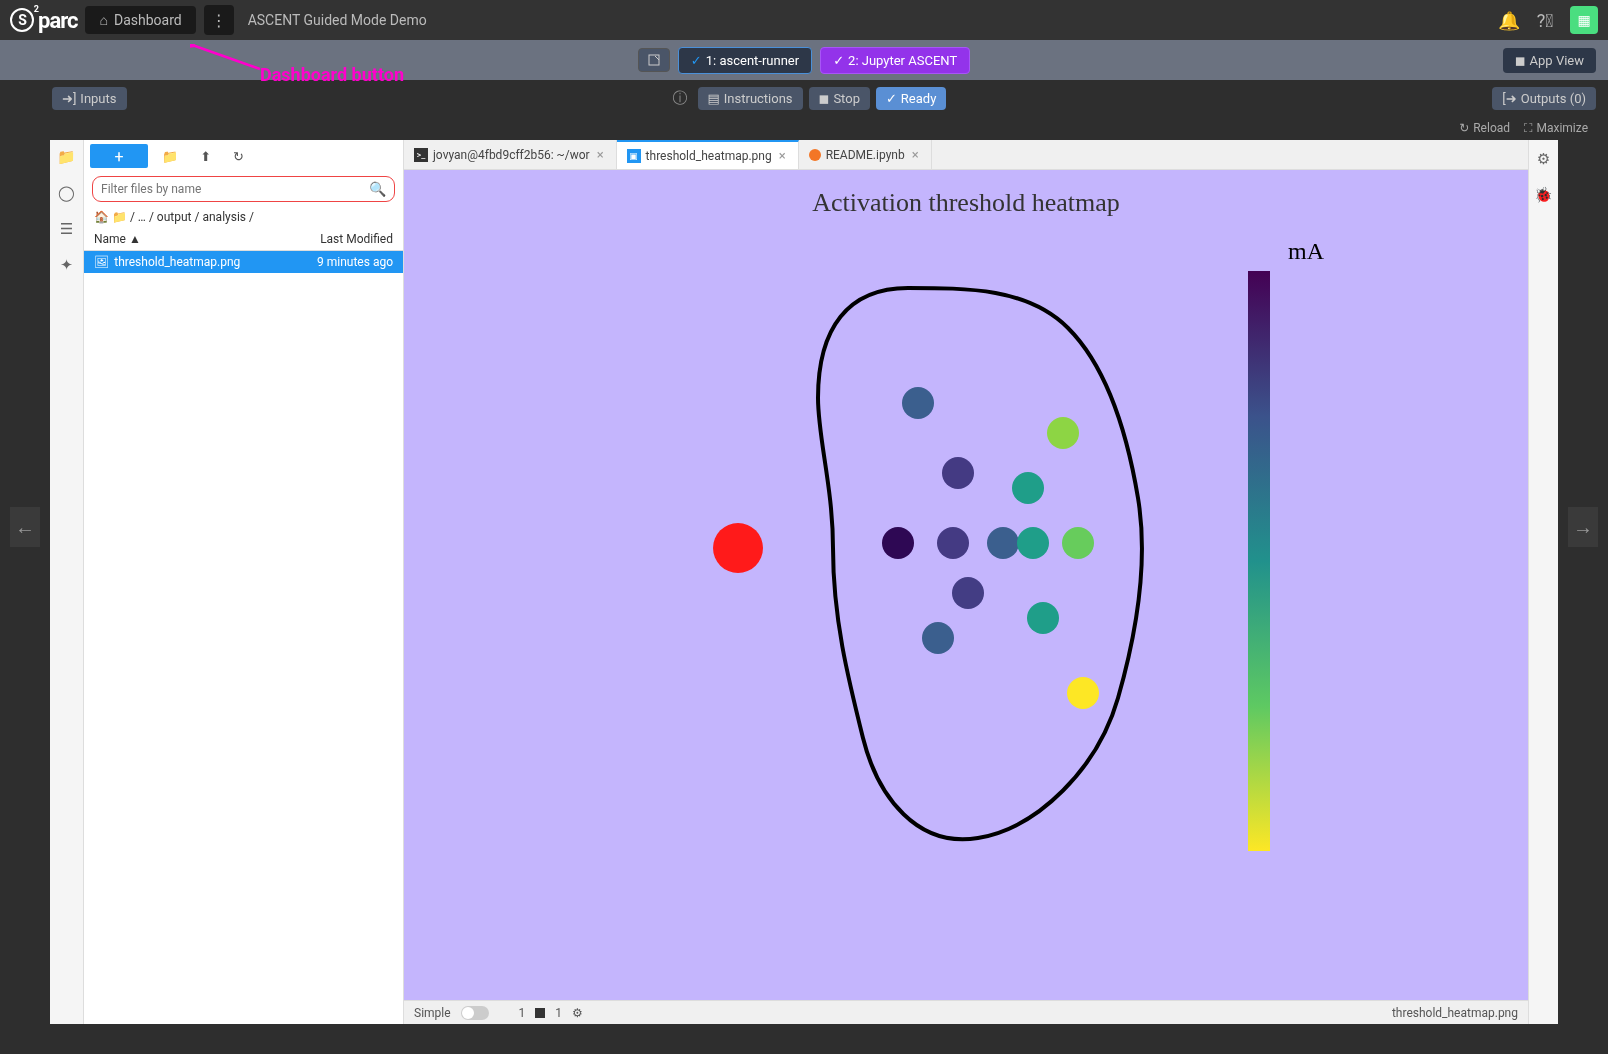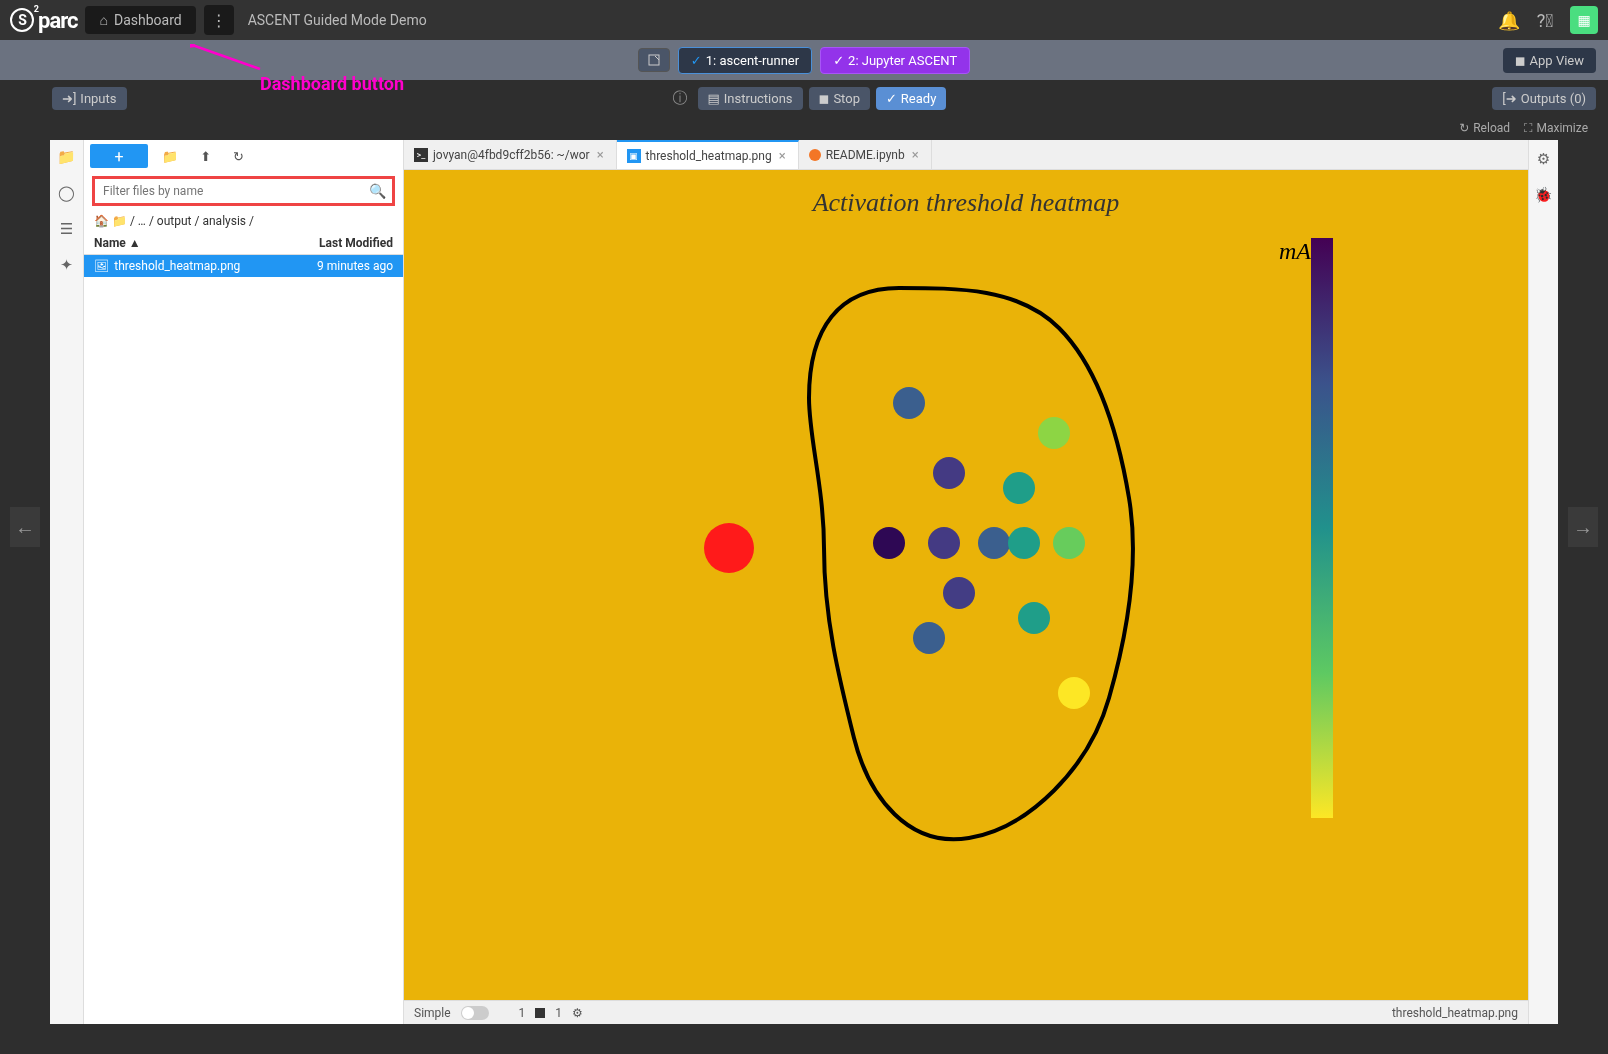--- a/index.html
+++ b/index.html
@@ -13,21 +13,21 @@
 .logo .s-circle::before{content:"2"; position:absolute; top:-6px; right:-6px; font-size:9px;}
 .dashboard-btn { background: #1a1a1a; color: #bbb; padding: 6px 14px; border-radius: 4px; display: flex; align-items: center; gap: 6px; cursor: pointer; font-size: 14px;}
 .menu-dots { background: #1a1a1a; color: #bbb; width: 30px; height: 30px; border-radius: 4px; display:flex; align-items:center; justify-content:center; cursor:pointer;}
 .project-title { color: #bbb; font-size: 14px; margin-left: 6px; }
 .topbar-right { display:flex; align-items:center; gap:14px; }
 .topbar-icon { color:#bbb; font-size:18px; cursor:pointer; width:22px; text-align:center;}
 .avatar { width:28px; height:28px; border-radius:4px; background:#4ade80; display:flex; align-items:center; justify-content:center; color:#fff; font-size:14px;}
 
 
 .annotation-arrow { position:absolute; top:44px; left:190px; z-index:100; }
-.annotation-text { position:absolute; top:73px; left:260px; color:#ff00cc; font-weight:bold; font-size:18px; z-index:100;}
+.annotation-text { position:absolute; top:64px; left:260px; color:#ff00cc; font-weight:bold; font-size:18px; z-index:100;}
 
 
 .pipeline-bar { height: 40px; background:#6b7280; display:flex; align-items:center; justify-content:center; gap:8px; position:relative;}
 .pipeline-btn { background:#4a5568; color:#fff; padding:4px 8px; border-radius:4px; border:1px solid #555; font-size:13px; display:flex; align-items:center; cursor:pointer;}
 .pipeline-step { background:#2d3748; color:#fff; padding:5px 12px; border-radius:4px; border:1px solid #4a90d9; font-size:13px; cursor:pointer; display:flex; align-items:center; gap:4px;}
 .pipeline-step.active { background:#9333ea; border-color:#a855f7;}
 .app-mode-btn { position:absolute; right:12px; background:#2d3748; color:#ccc; padding:5px 12px; border-radius:4px; font-size:13px; cursor:pointer; display:flex; align-items:center; gap:4px;}
 
 
 .control-bar { height:36px; background:#2e2e2e; display:flex; align-items:center; padding:0 12px;}
@@ -54,47 +54,47 @@
 
 .jl-body { display:flex; flex:1; height:calc(100% - 30px);}
 .jl-leftbar { width:34px; background:#f5f5f5; border-right:1px solid #ddd; display:flex; flex-direction:column; align-items:center; padding-top:8px; gap:18px;}
 .jl-leftbar-icon { color:#666; font-size:15px; cursor:pointer;}
 
 .jl-filebrowser { width:320px; border-right:1px solid #ddd; display:flex; flex-direction:column;}
 .fb-toolbar { height:32px; display:flex; align-items:center; padding:0 6px; gap:6px;}
 .fb-new { background:#2196f3; color:#fff; width:58px; height:24px; border-radius:2px; display:flex; align-items:center; justify-content:center; font-size:16px; cursor:pointer;}
 .fb-icon { color:#555; padding:4px 8px; cursor:pointer; font-size:13px;}
 .fb-filter { margin:4px 8px; position:relative;}
-.fb-filter input { width:100%; padding:5px 28px 5px 8px; border:3px solid #ef4444; border-radius:0; font-size:12px; color:#888;}
+.fb-filter input { width:100%; padding:5px 28px 5px 8px; border:1px solid #ef4444; border-radius:9px; font-size:12px; color:#888;}
 .fb-filter-icon { position:absolute; right:8px; top:50%; transform:translateY(-50%); color:#666; font-size:14px;}
 .fb-breadcrumb { padding:4px 10px; font-size:12px; color:#333; display:flex; align-items:center; gap:3px;}
-.fb-header { display:flex; padding:4px 10px; border-bottom:1px solid #ddd; font-size:12px; font-weight:bold; color:#333;}
+.fb-header { display:flex; padding:4px 10px; border-bottom:1px solid #ddd; font-size:12px; font-weight:normal; color:#333;}
 .fb-header-name{flex:1;} .fb-header-mod{}
 .fb-row { display:flex; padding:4px 10px; font-size:12px; align-items:center; cursor:pointer;}
 .fb-row.selected { background:#2196f3; color:#fff;}
 .fb-row-name { flex:1; display:flex; align-items:center; gap:5px;}
 .fb-row-mod {}
 
 .jl-main { flex:1; display:flex; flex-direction:column; position:relative;}
 .jl-rightbar { width:30px; background:#f5f5f5; border-left:1px solid #ddd; display:flex; flex-direction:column; align-items:center; padding-top:10px; gap:18px;}
 .jl-tabs { height:30px; display:flex; border-bottom:1px solid #ddd; background:#f0f0f0;}
 .jl-tab { padding:4px 10px; border-right:1px solid #ddd; font-size:12px; display:flex; align-items:center; gap:5px; background:#f0f0f0; cursor:pointer; color:#444;}
 .jl-tab.active { background:#fff; border-top:2px solid #2196f3;}
 .jl-tab-close { color:#999; font-size:13px; padding:0 2px;}
 .jl-tab-icon { width:14px; height:14px; }
 .icon-term{background:#333; color:#fff; font-size:9px; display:flex; align-items:center; justify-content:center;}
 .icon-img{background:#2196f3; color:#fff; font-size:9px; display:flex; align-items:center; justify-content:center;}
 .icon-nb{background:#f37626; border-radius:50%; width:12px; height:12px;}
 
-.jl-content-area { flex:1; background:#eab308; overflow:hidden; display:flex; align-items:flex-start; justify-content:center;font-style:italic;}
+.jl-content-area { flex:1; background:#c4b5fd; overflow:hidden; display:flex; align-items:flex-start; justify-content:center;}
 .chart-container{ width:100%; height:100%; position:relative;}
 .chart-title { text-align:center; font-size:26px; color:#333; padding-top:18px; font-family:serif;}
 .chart-body{ display:flex; justify-content:center; gap:40px; margin-top:20px;}
 .nerve-svg{ width:600px; height:640px;}
-.colorbar-area{ display:flex; flex-direction:row; align-items:flex-start;}
+.colorbar-area{ display:flex; flex-direction:column; align-items:flex-start;}
 .colorbar-label{ font-size:24px; font-family:serif; margin-bottom:6px; margin-left:40px;}
 .colorbar-wrap{ display:flex; gap:10px;}
 .colorbar{ width:22px; height:580px; background:linear-gradient(to top, #fde725, #5ec962, #21918c, #3b528b, #440154);}
 .colorbar-ticks{ display:flex; flex-direction:column; justify-content:space-between; height:580px; font-size:18px; font-family:serif; padding:10px 0;}
 
 
 .status-bar { position:absolute; bottom:0; left:0; right:0; height:24px; background:#f0f0f0; border-top:1px solid #ddd; display:flex; align-items:center; padding:0 10px; font-size:12px; color:#555; justify-content:space-between;}
 .status-left{display:flex; align-items:center; gap:10px;}
 .toggle{ width:28px; height:14px; background:#ccc; border-radius:7px; position:relative; cursor:pointer;}
 .toggle::after{content:""; position:absolute; left:1px; top:1px; width:12px; height:12px; background:#fff; border-radius:50%;}

